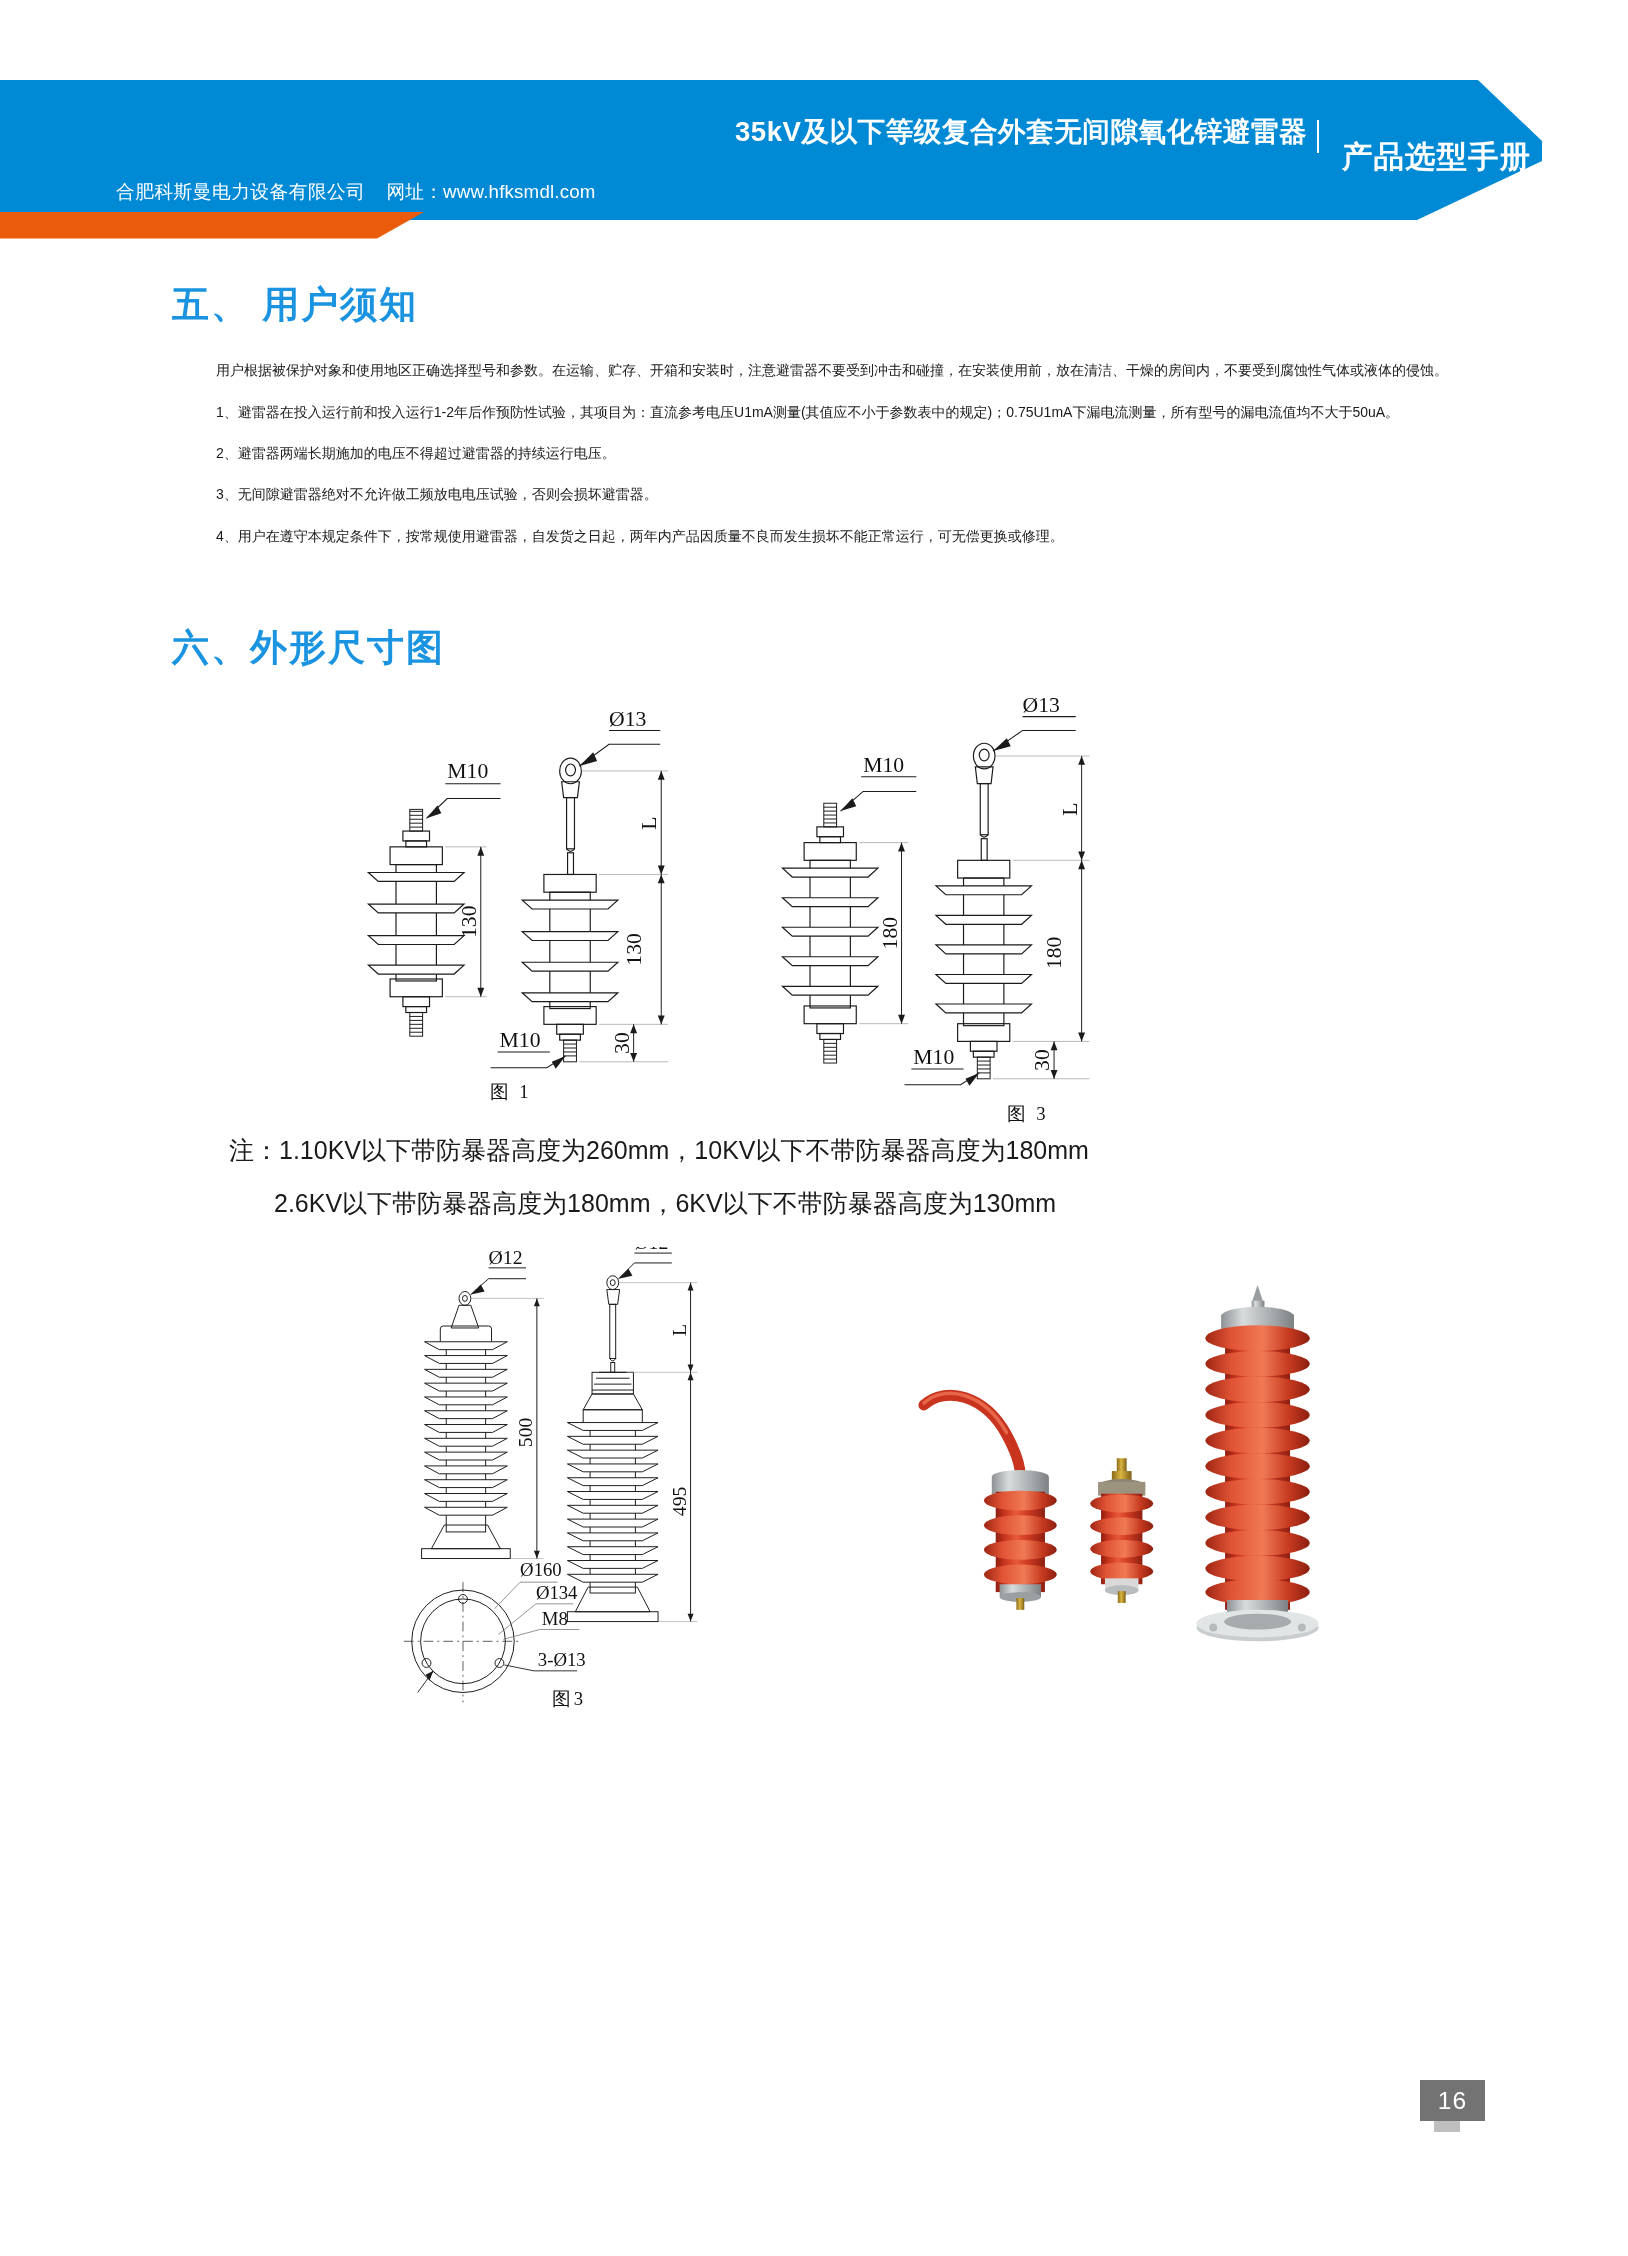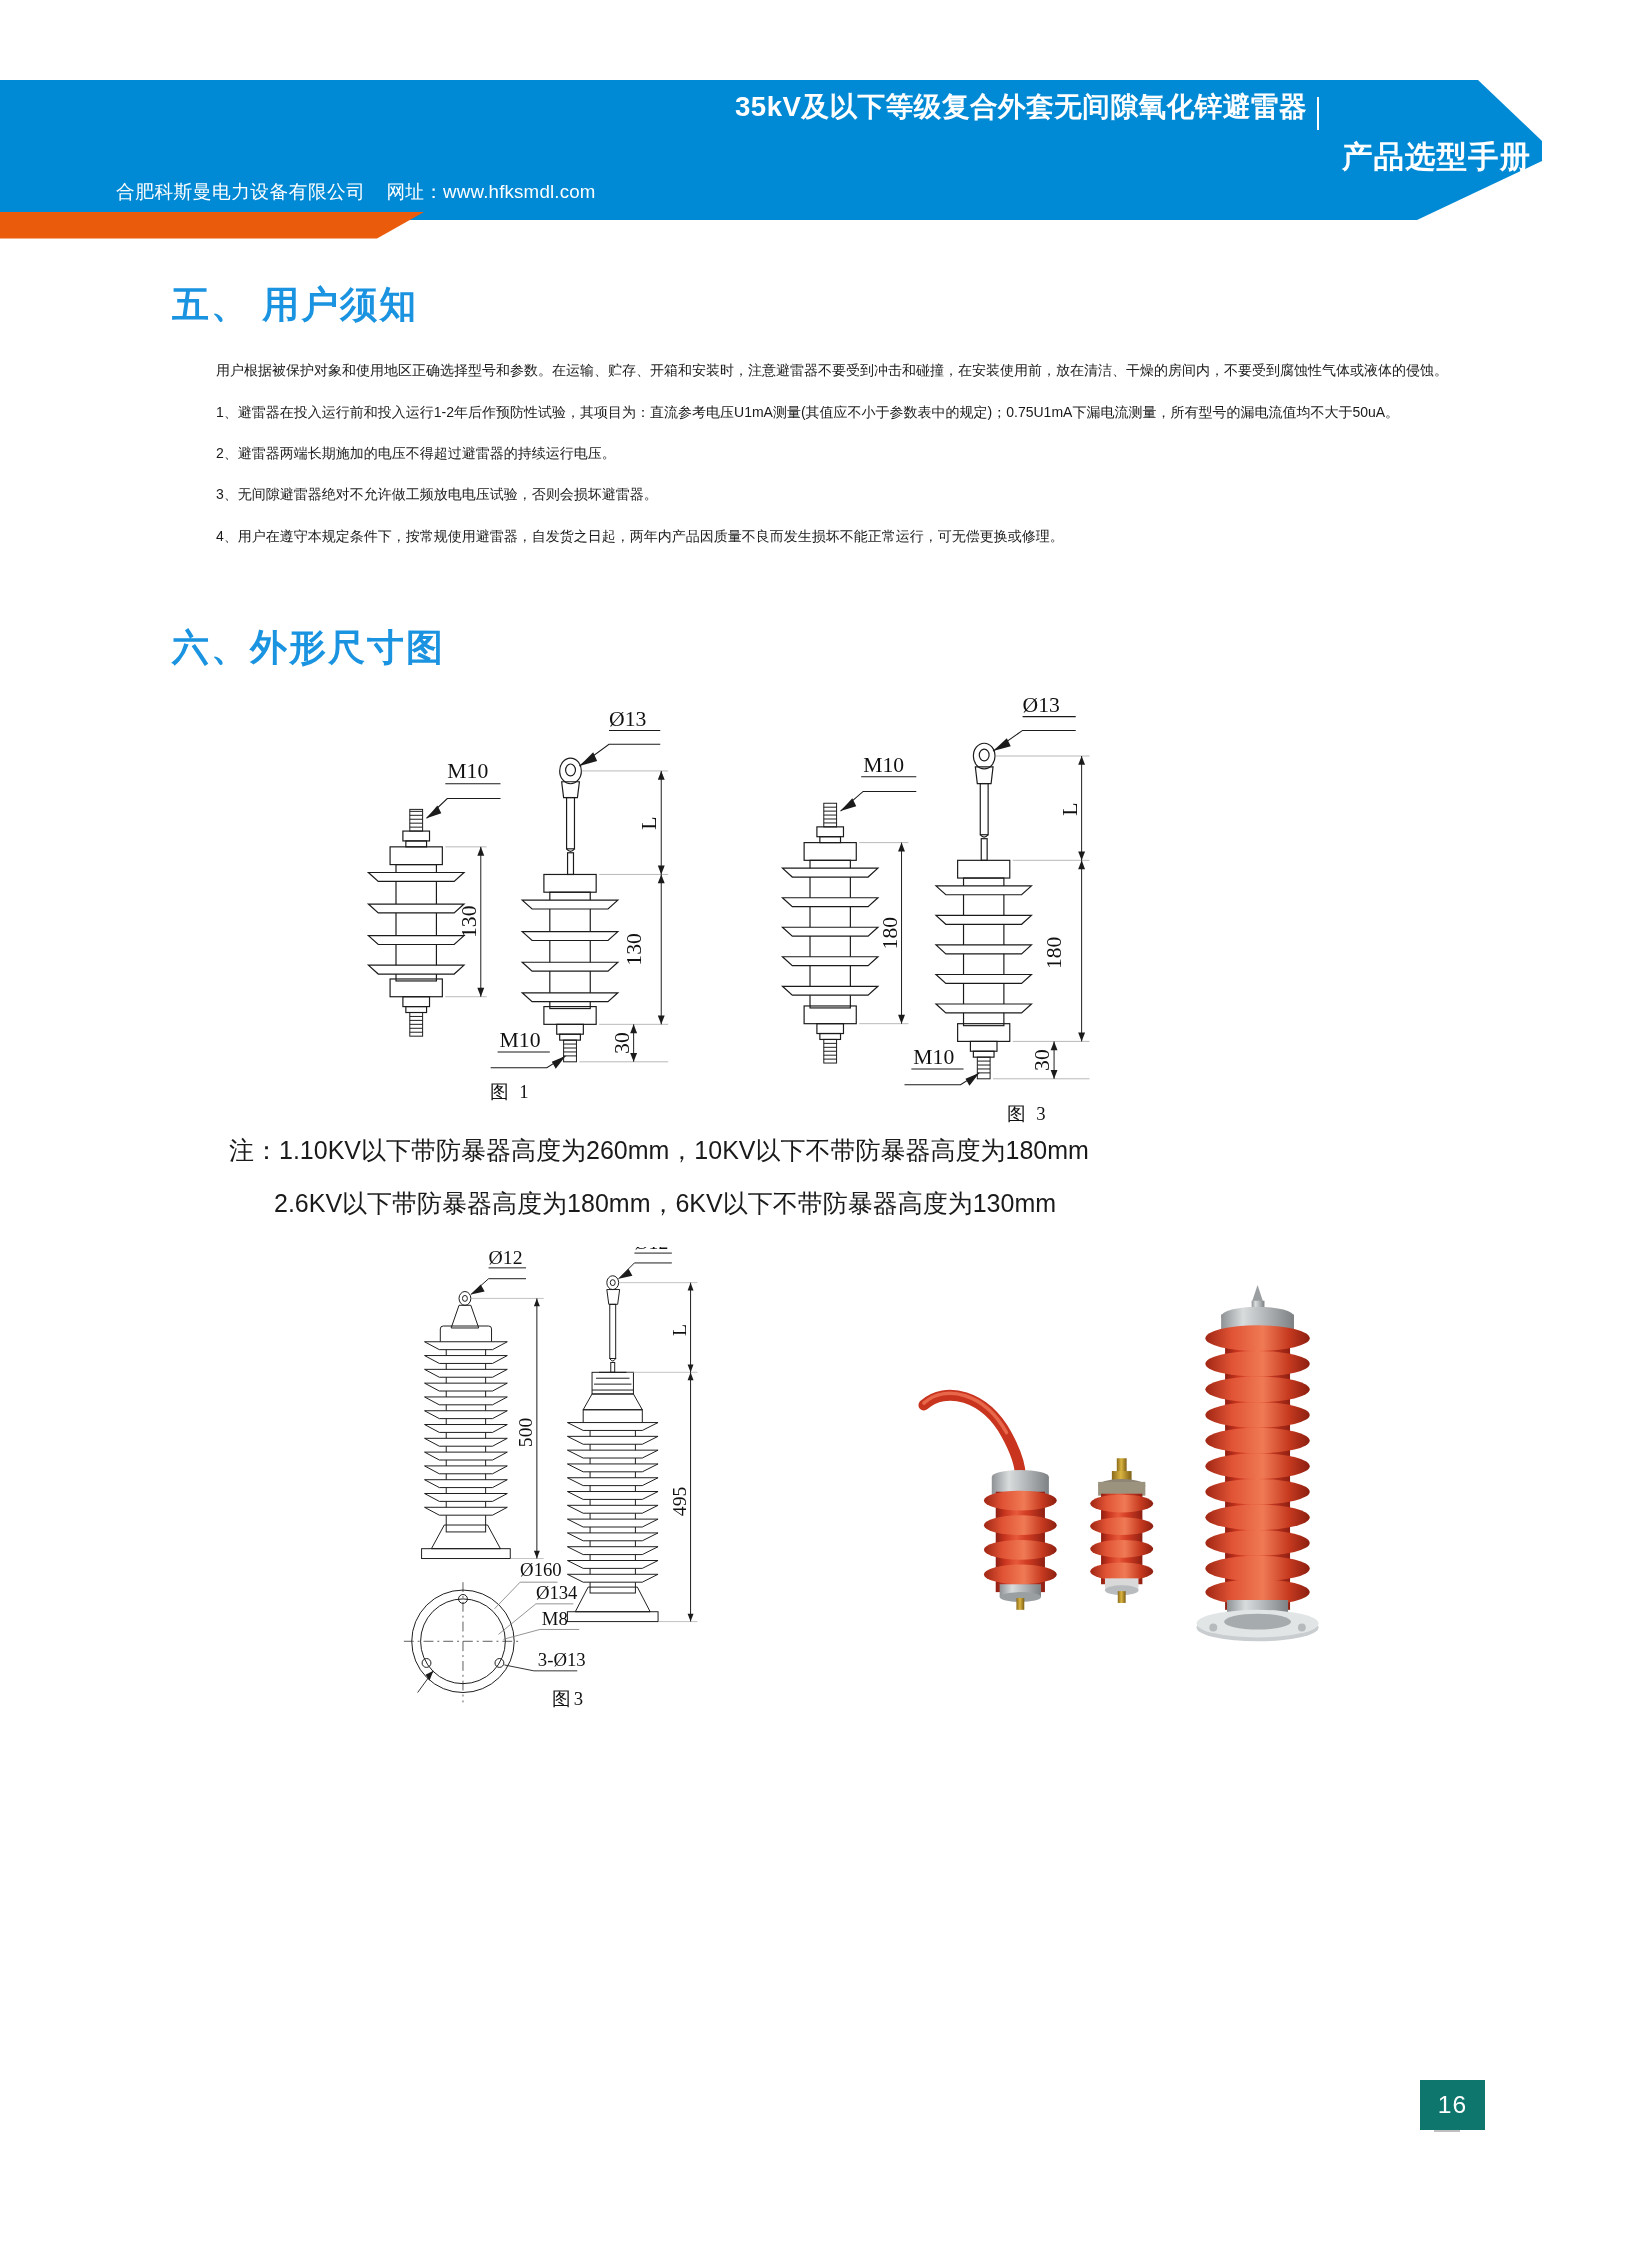--- a/index.html
+++ b/index.html
@@ -30,21 +30,21 @@
     width: 1542px;
     height: 140px;
     background: #0089d4;
     clip-path: polygon(0 0, 1478px 0, 1542px 61px, 1542px 81px, 1417px 140px, 0 140px);
   }
   .header-title {
     position: absolute;
     right: 97px;
     top: 93px;
     display: flex;
-    align-items: flex-start;
+    align-items: center;
     color: #ffffff;
     white-space: nowrap;
   }
   .header-title .t-main {
     font-size: 27.6px;
     font-weight: bold;
     letter-spacing: 0.5px;
     padding-right: 9.9px;
     line-height: 1;
   }
@@ -141,22 +141,22 @@
     top: 2108px;
     width: 25.6px;
     height: 23.6px;
     background: #bfbfbf;
   }
   .pagenum {
     position: absolute;
     left: 1420px;
     top: 2080px;
     width: 65px;
-    height: 50px;
-    background: #0f766e;
+    height: 41px;
+    background: #737373;
     color: #ffffff;
     font-size: 24.6px;
     display: flex;
     align-items: center;
     justify-content: center;
     letter-spacing: 1px;
   }
 
   
   .dwg { position: absolute; }

